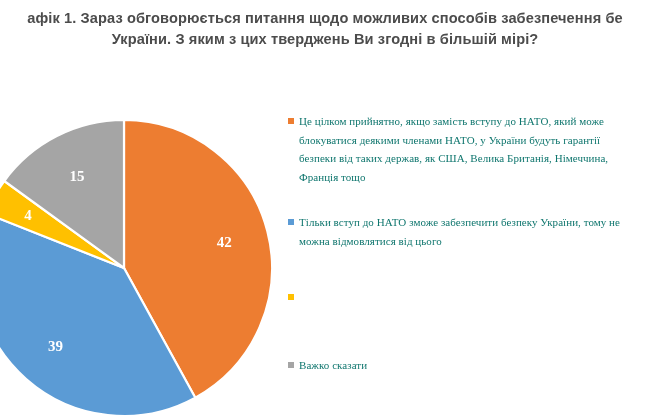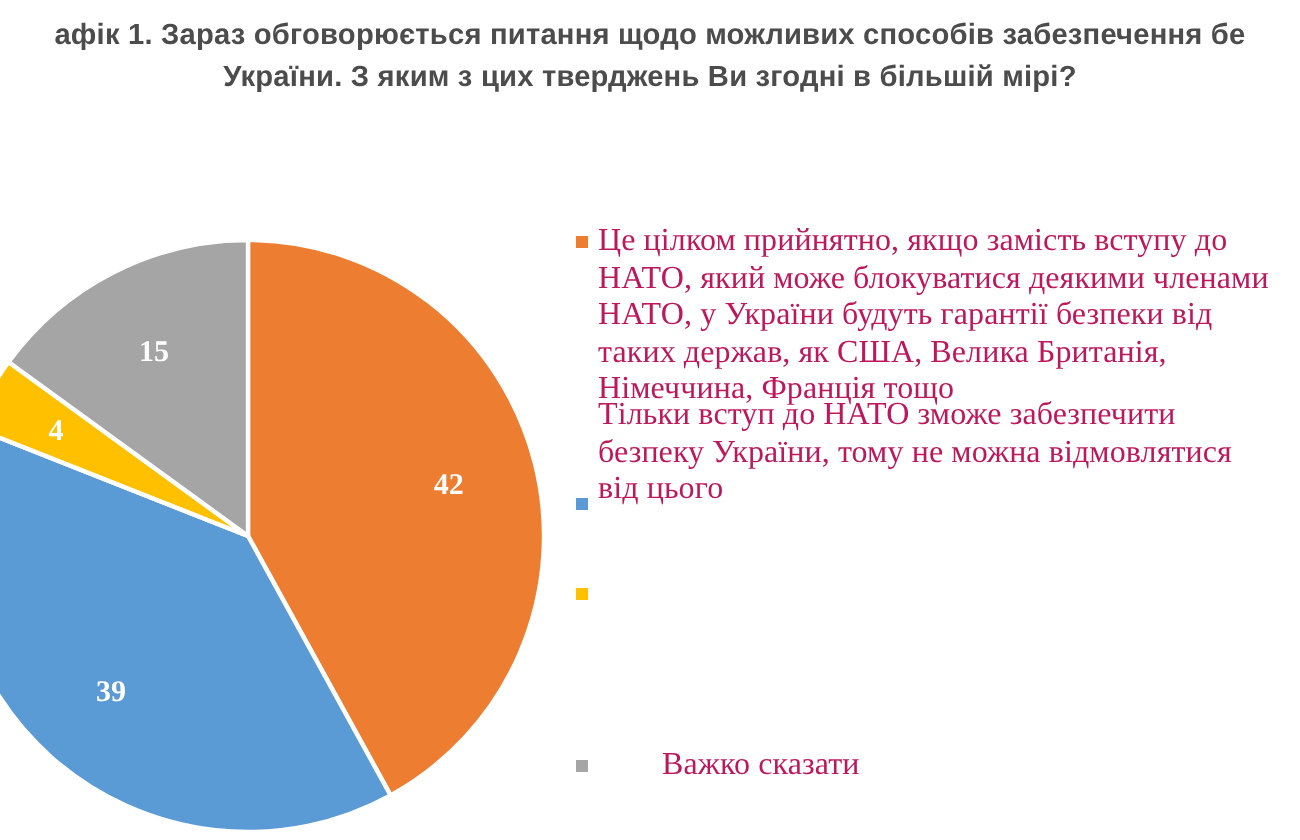--- a/index.html
+++ b/index.html
@@ -80,30 +80,30 @@
   }
   .legend-swatch {
     width: 6px;
     height: 6px;
     flex: 0 0 6px;
     margin-top: 6px;
     margin-right: 5px;
   }
   .legend-text {
     font-family: "Liberation Serif", serif;
-    font-size: 16px;
+    font-size: 11px;
     line-height: 18.5px;
-    color: #be185d;
+    color: #0f766e;
     letter-spacing: 0.05px;
   }
 
   .li-0 { top: 0px; }
-  .li-1 { top: 87px; align-items: flex-end; }
+  .li-1 { top: 101px; }
   .li-2 { top: 176px; }
-  .li-3 { top: 262px; gap: 32px; }
+  .li-3 { top: 244px; }
 </style>
 </head>
 <body>
 
 <div id="slide">
 
   <div class="title-wrap">
     <div class="title-line">афік 1. Зараз обговорюється питання щодо можливих способів забезпечення бе</div>
     <div class="title-line">України. З яким з цих тверджень Ви згодні в більшій мірі?</div>
   </div>

